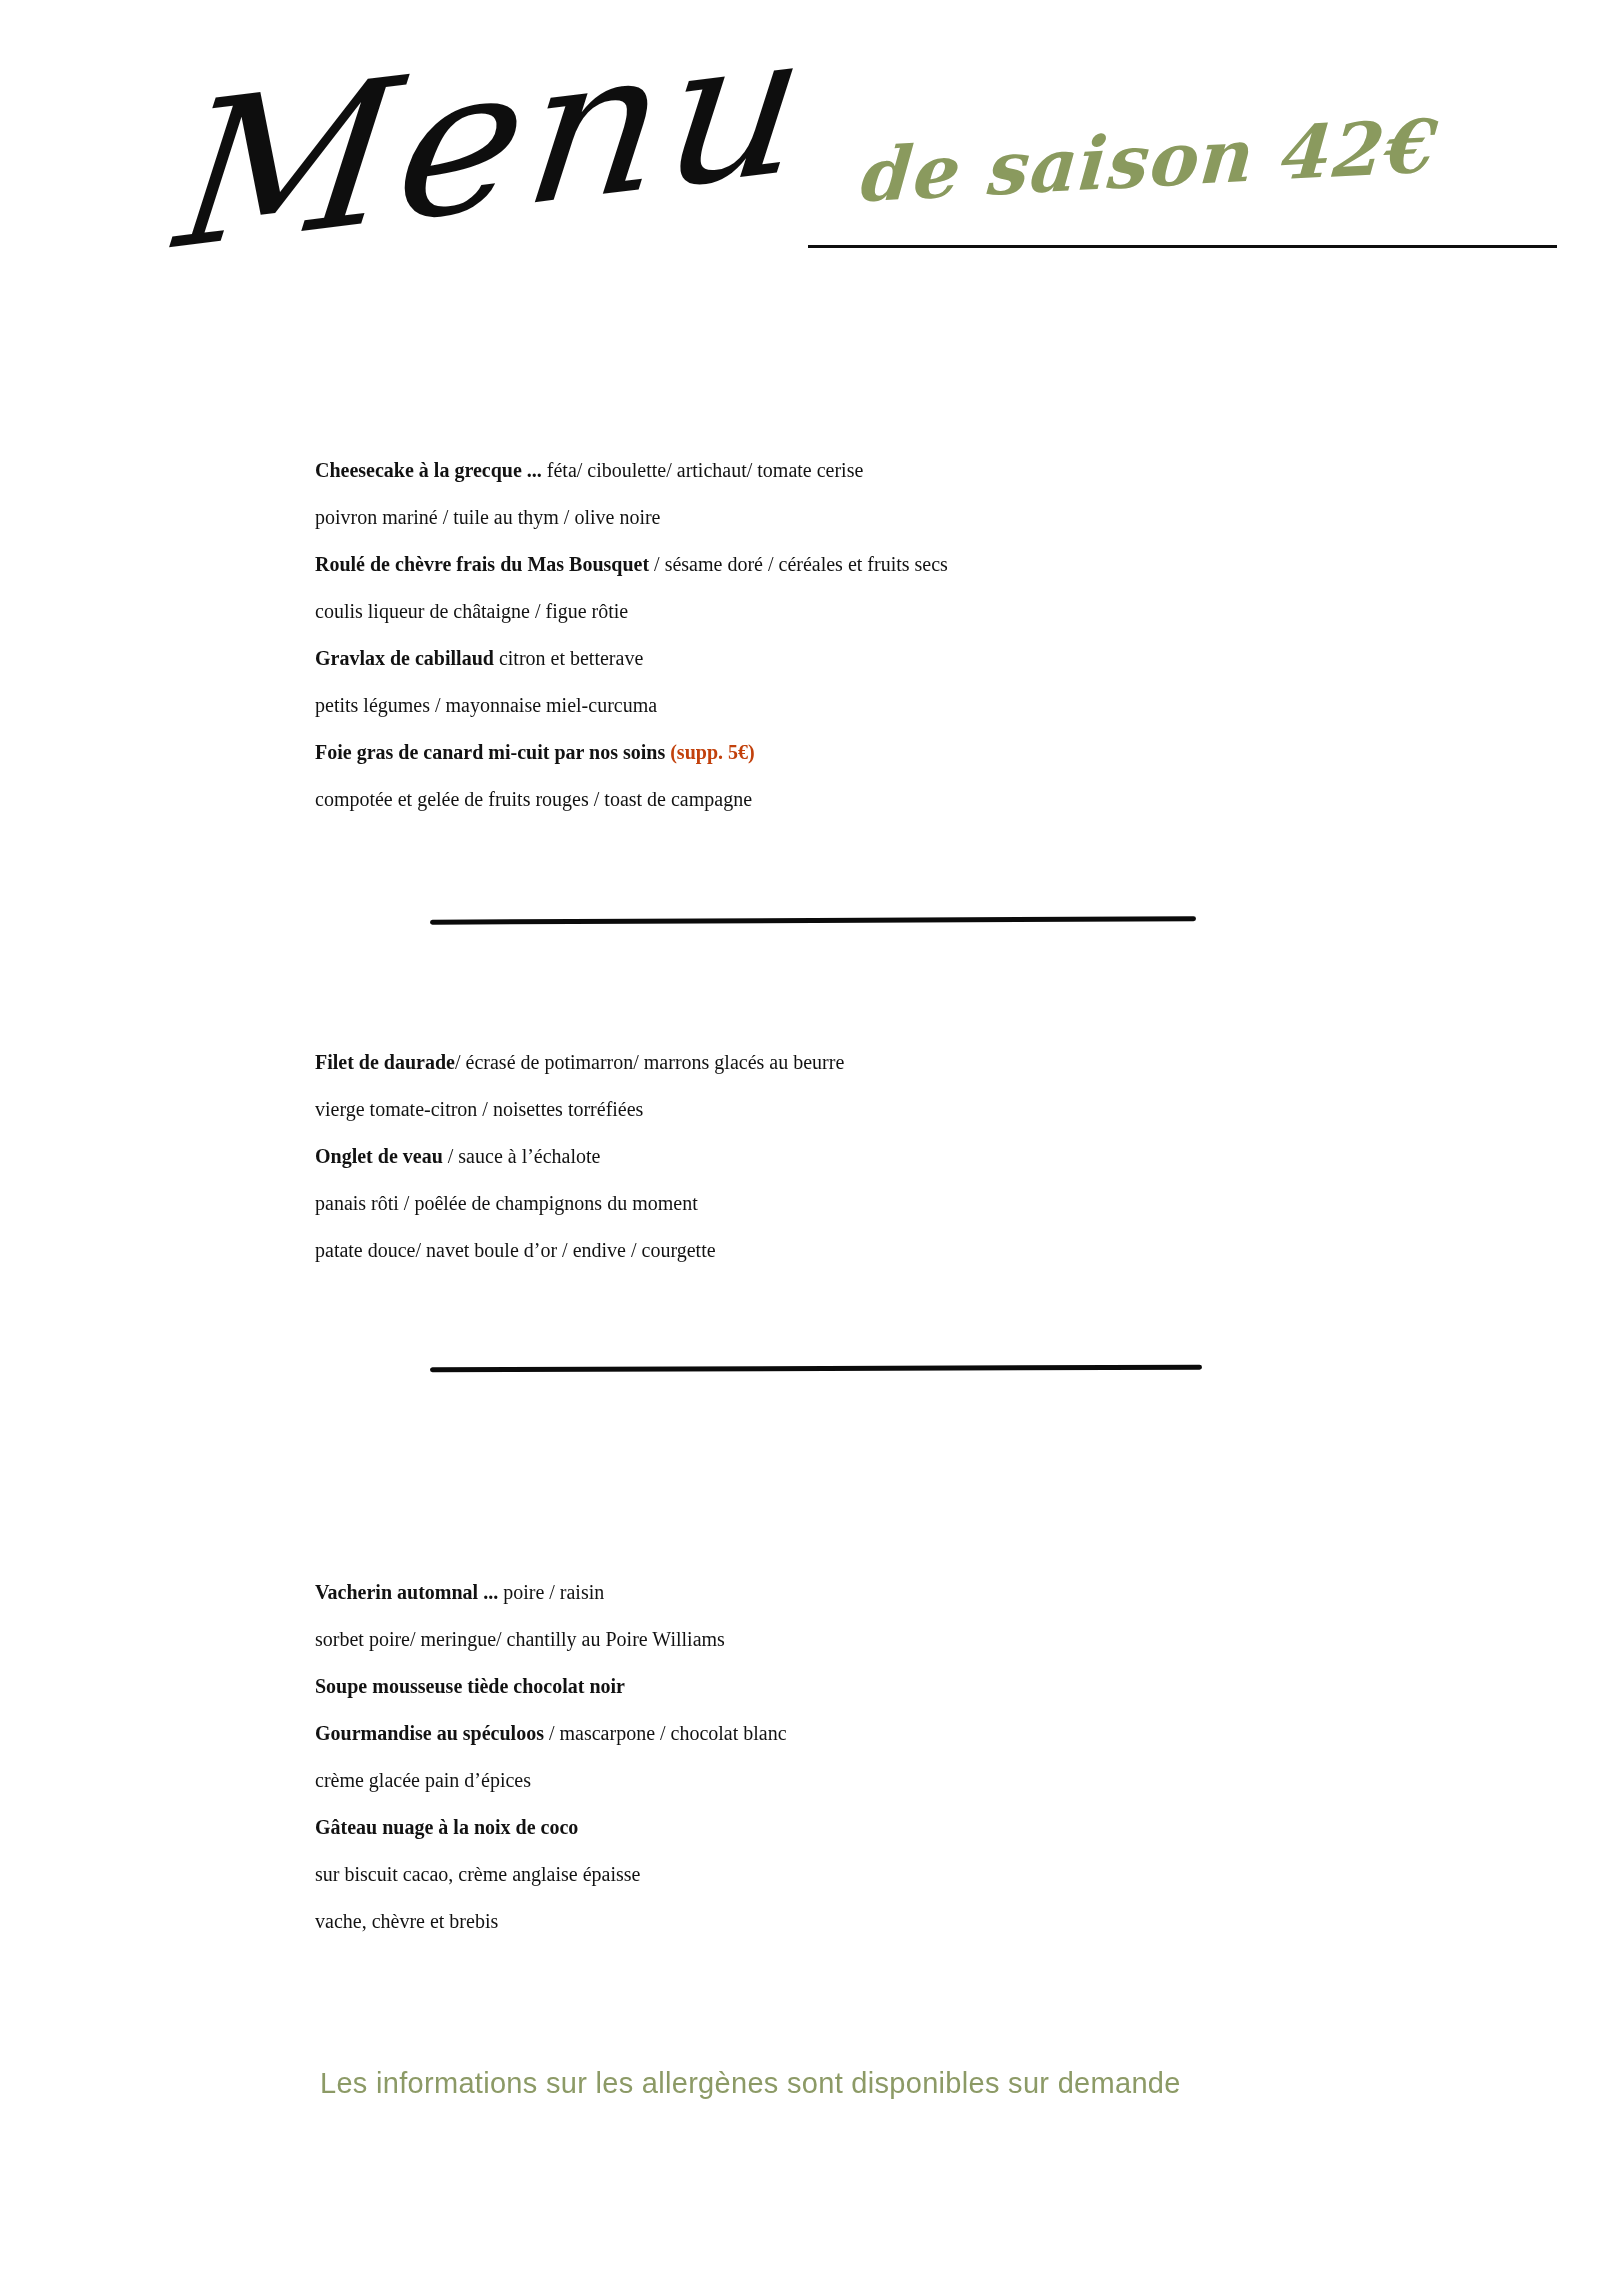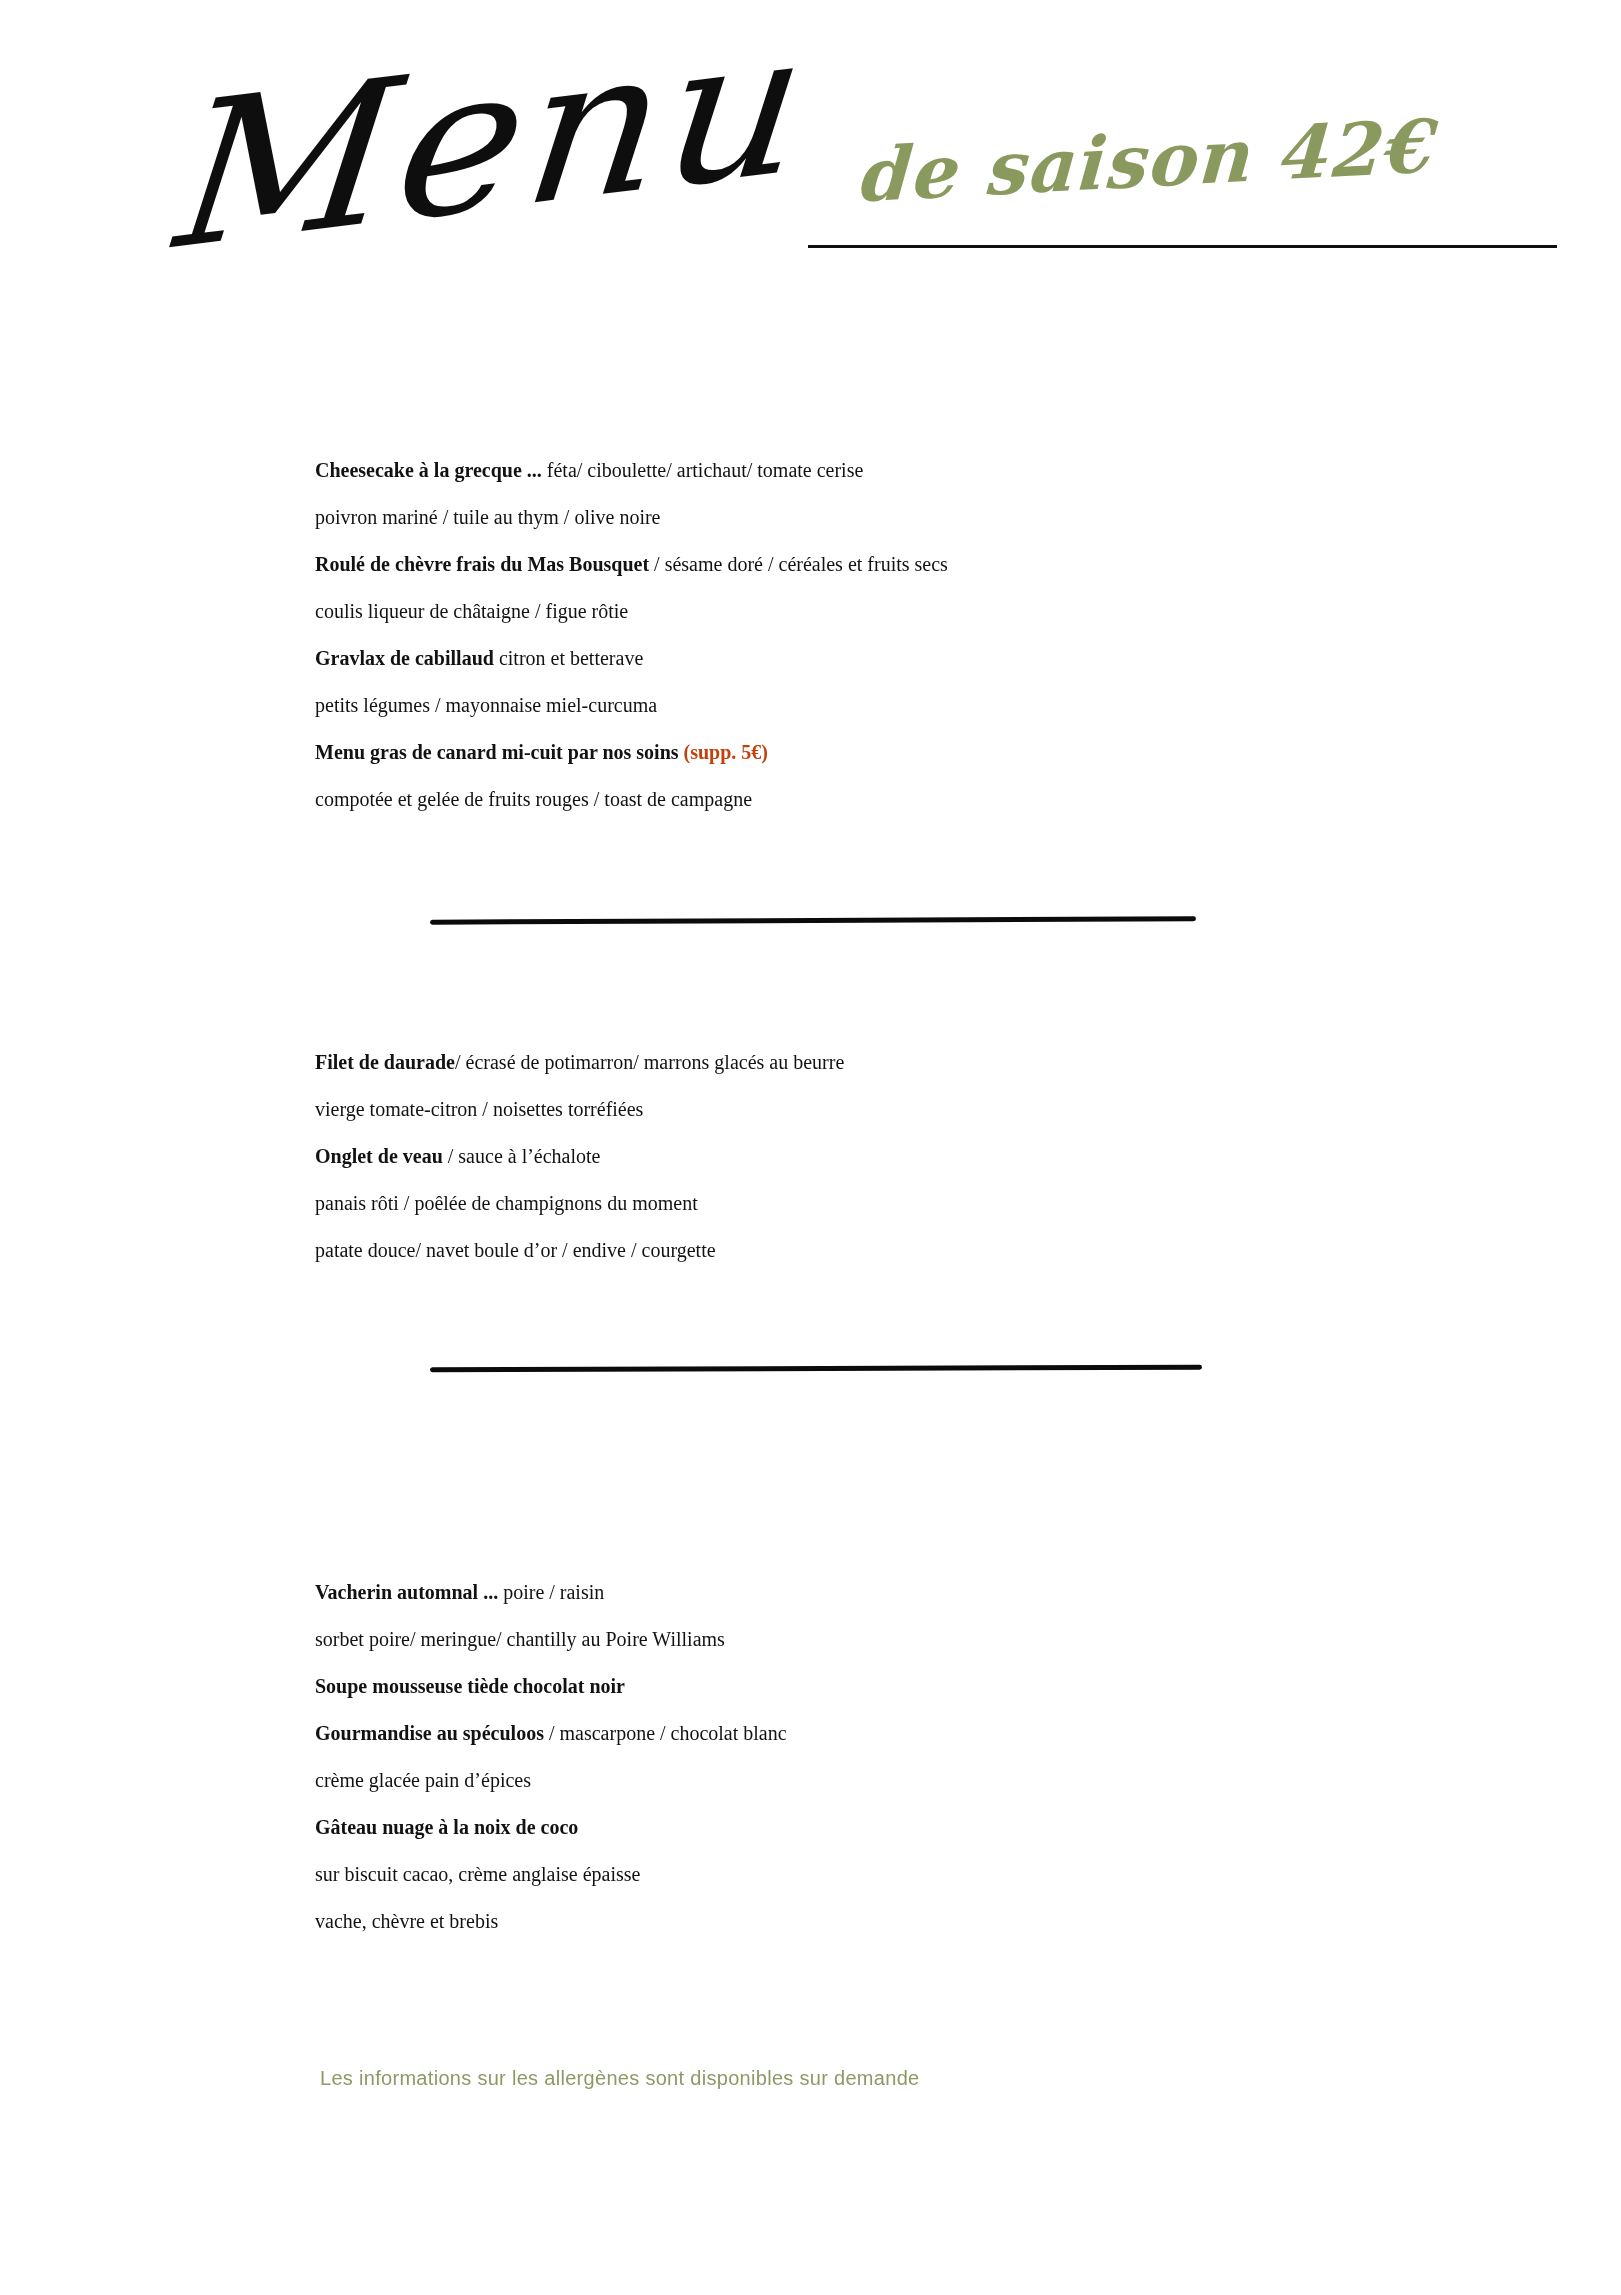--- a/index.html
+++ b/index.html
@@ -71,42 +71,42 @@
     border-radius: 2.6px;
   }
   .divider-1 { left: 430px; top: 918px; width: 766px; transform: rotate(-0.25deg); }
   .divider-2 { left: 430px; top: 1366px; width: 772px; transform: rotate(-0.2deg); }
   
   .footer {
     position: absolute;
     left: 320px;
     top: 2067px;
     font-family: "Liberation Sans", sans-serif;
-    font-size: 20px;
+    font-size: 29px;
     letter-spacing: 0.3px;
     white-space: nowrap;
   }
 </style>
 </head>
 <body>
 
 <div class="page">
 
   <div class="script-title">Menu</div>
   <div class="script-subtitle accent" style="color: rgb(138, 154, 94);">de saison 42€</div>
   <div class="header-rule"></div>
 
   <div class="section section-entrees">
     <p class="line"><span class="b">Cheesecake à la grecque ...</span><span class="r"> féta/ ciboulette/ artichaut/ tomate cerise</span><span class="g accent" style="color: rgb(138, 154, 94);"></span></p>
     <p class="line"><span class="b"></span><span class="r">poivron mariné / tuile au thym / olive noire</span><span class="g accent" style="color: rgb(138, 154, 94);"></span></p>
     <p class="line"><span class="b">Roulé de chèvre frais du Mas Bousquet</span><span class="r"> / sésame doré / céréales et fruits secs</span><span class="g accent" style="color: rgb(138, 154, 94);"></span></p>
     <p class="line"><span class="b"></span><span class="r">coulis liqueur de châtaigne / figue rôtie</span><span class="g accent" style="color: rgb(138, 154, 94);"></span></p>
     <p class="line"><span class="b">Gravlax de cabillaud</span><span class="r"> citron et betterave</span><span class="g accent" style="color: rgb(138, 154, 94);"></span></p>
     <p class="line"><span class="b"></span><span class="r">petits légumes / mayonnaise miel-curcuma</span><span class="g accent" style="color: rgb(138, 154, 94);"></span></p>
-    <p class="line"><span class="b">Menu gras de canard mi-cuit par nos soins</span><span class="r"> </span><span class="g accent" style="color: #c2410c;">(supp. 5€)</span></p>
+    <p class="line"><span class="b">Foie gras de canard mi-cuit par nos soins</span><span class="r"> </span><span class="g accent" style="color: #c2410c;">(supp. 5€)</span></p>
     <p class="line"><span class="b"></span><span class="r">compotée et gelée de fruits rouges / toast de campagne</span><span class="g accent" style="color: rgb(138, 154, 94);"></span></p>
   </div>
 
   <div class="divider divider-1"></div>
 
   <div class="section section-plats">
     <p class="line"><span class="b">Filet de daurade</span><span class="r">/ écrasé de potimarron/ marrons glacés au beurre</span><span class="g accent" style="color: rgb(138, 154, 94);"></span></p>
     <p class="line"><span class="b"></span><span class="r">vierge tomate-citron / noisettes torréfiées</span><span class="g accent" style="color: rgb(138, 154, 94);"></span></p>
     <p class="line"><span class="b">Onglet de veau</span><span class="r"> / sauce à l’échalote</span><span class="g accent" style="color: rgb(138, 154, 94);"></span></p>
     <p class="line"><span class="b"></span><span class="r">panais rôti / poêlée de champignons du moment</span><span class="g accent" style="color: rgb(138, 154, 94);"></span></p>

